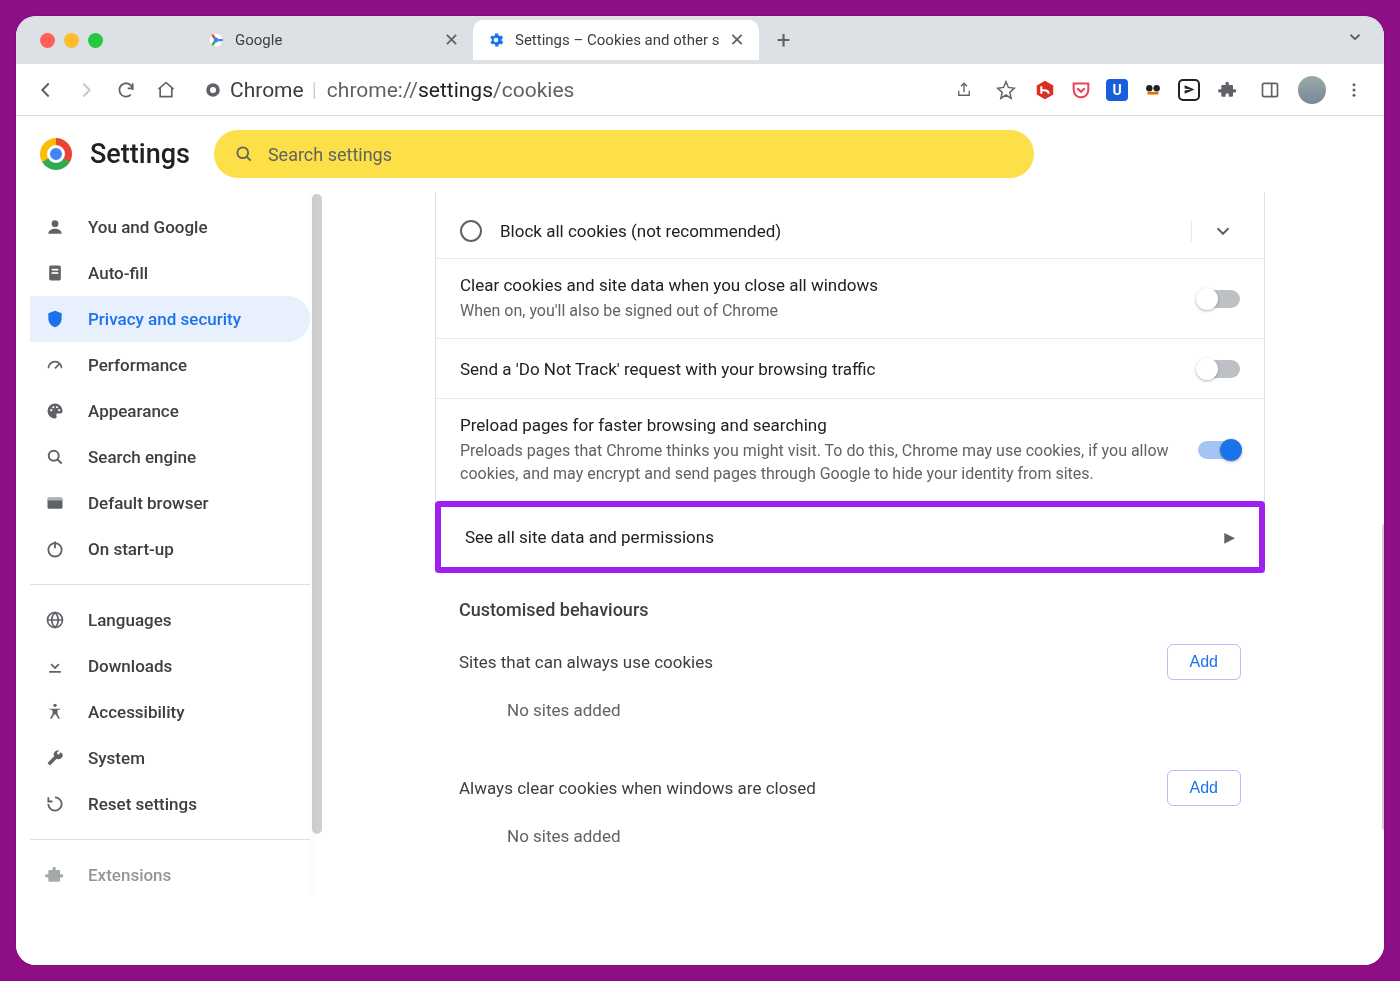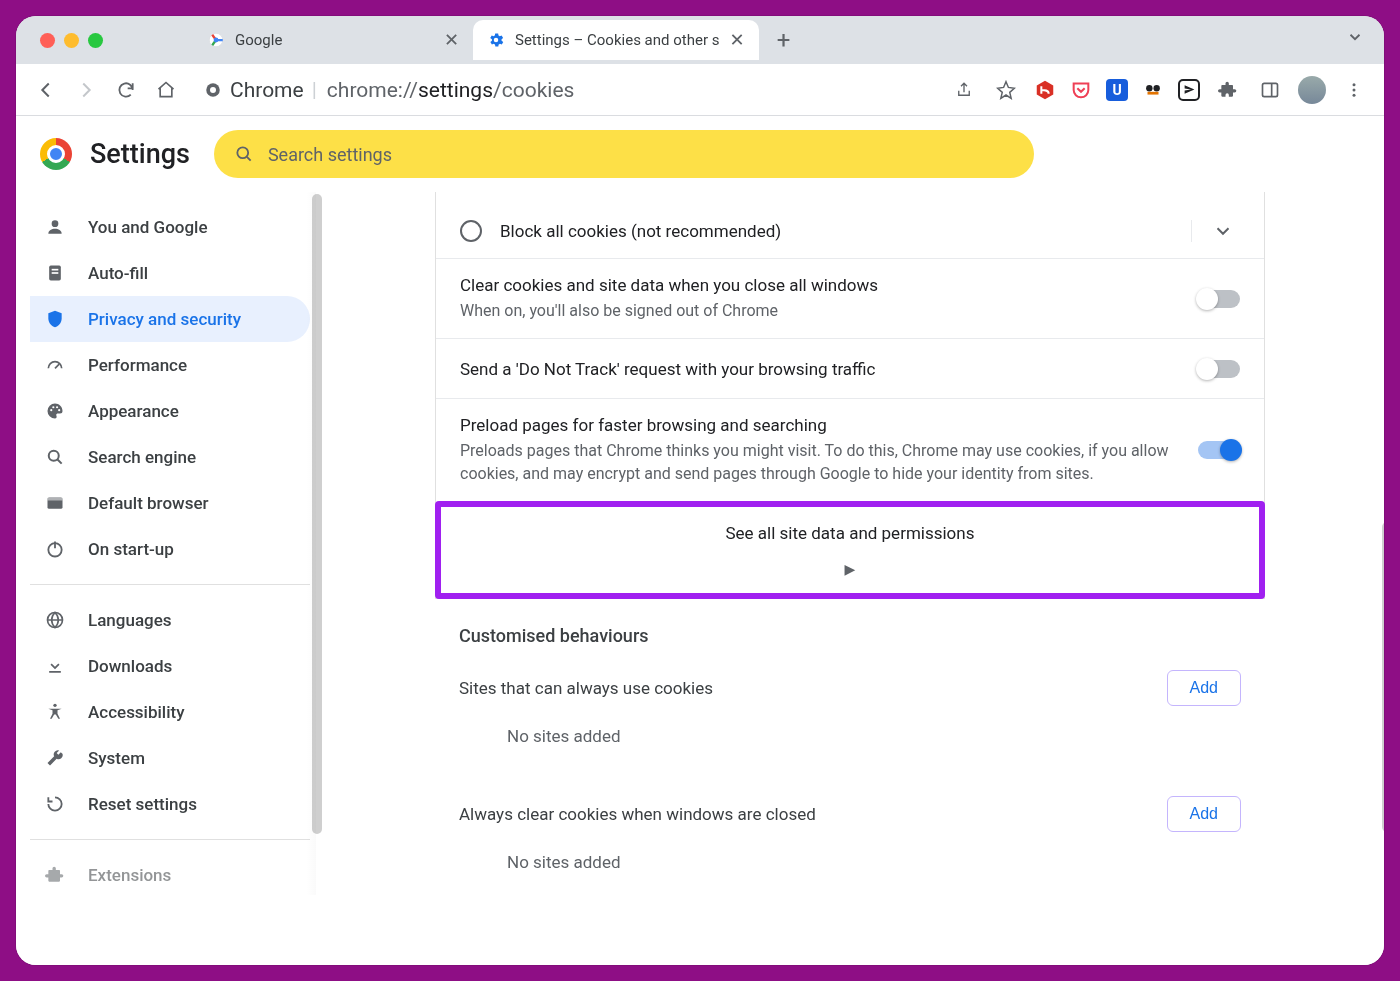--- a/index.html
+++ b/index.html
@@ -98,21 +98,21 @@
   .chev{color:#5f6368;}
   .divider-vert{width:1px;align-self:stretch;background:#e8eaed;margin:0 -4px;}
   
   .toggle{width:42px;height:18px;border-radius:9px;background:#bdc1c6;position:relative;flex-shrink:0;}
   .toggle::after{content:"";position:absolute;width:22px;height:22px;border-radius:50%;background:#fff;
     box-shadow:0 1px 3px rgba(0,0,0,.3);top:-2px;left:-2px;}
   .toggle.on{background:#a4c5f4;}
   .toggle.on::after{background:#1a73e8;left:auto;right:-2px;}
   
   .highlight-row{ border:6px solid #a020f0; border-radius:4px; margin:-1px -1px;}
-  .card .row.nav-row{justify-content:space-between;flex-direction:column;}
+  .card .row.nav-row{justify-content:space-between;}
   .arrow-right{font-size:14px;color:#5f6368;}
   
   .section-heading{padding:26px 24px 4px;font-size:18px;color:#3c4043;font-weight:500;}
   .sub-block{padding:20px 24px 4px;}
   .sub-block .sb-title{font-size:17px;color:#3c4043;}
   .sub-block .row-add{display:flex;align-items:center;justify-content:space-between;}
   .add-btn{border:1px solid #c4b5fd;color:#1a73e8;font-weight:500;font-size:16px;
     padding:8px 22px;border-radius:6px;background:#fff;cursor:pointer;}
   .no-sites{color:#5f6368;font-size:17px;padding:20px 0 26px 48px;}
   svg{display:block;}

